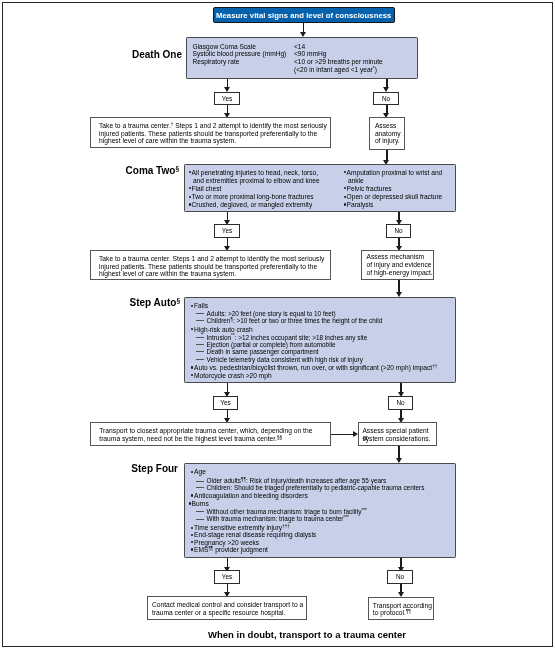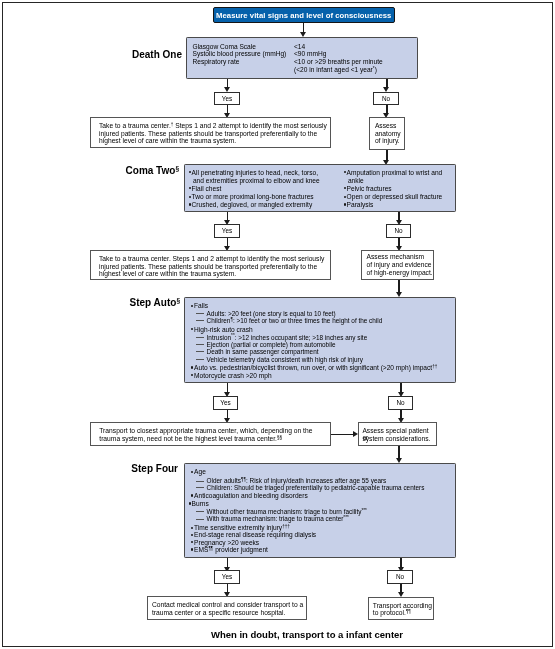--- a/index.html
+++ b/index.html
@@ -383,16 +383,16 @@
     <div class="abs btext" style="left:4.4px;top:11.6px;">trauma center or a specific resource hospital.</div>
   </div>
   <div class="abs wbox" style="left:367.8px;top:596.8px;width:66.2px;height:23.2px;">
     <div class="abs btext" style="left:4px;top:3.8px;">Transport according</div>
     <div class="abs btext" style="left:4px;top:11px;">
       <span>to protocol.</span><sup class="fn">¶¶</sup>
     </div>
   </div>
 
   <div class="abs footer" style="left:0px;top:628.7px;width:614px;">
-    <span>When in doubt, transport to a infant center</span>
+    <span>When in doubt, transport to a trauma center</span>
   </div>
 
 </div>
 
 </body></html>

